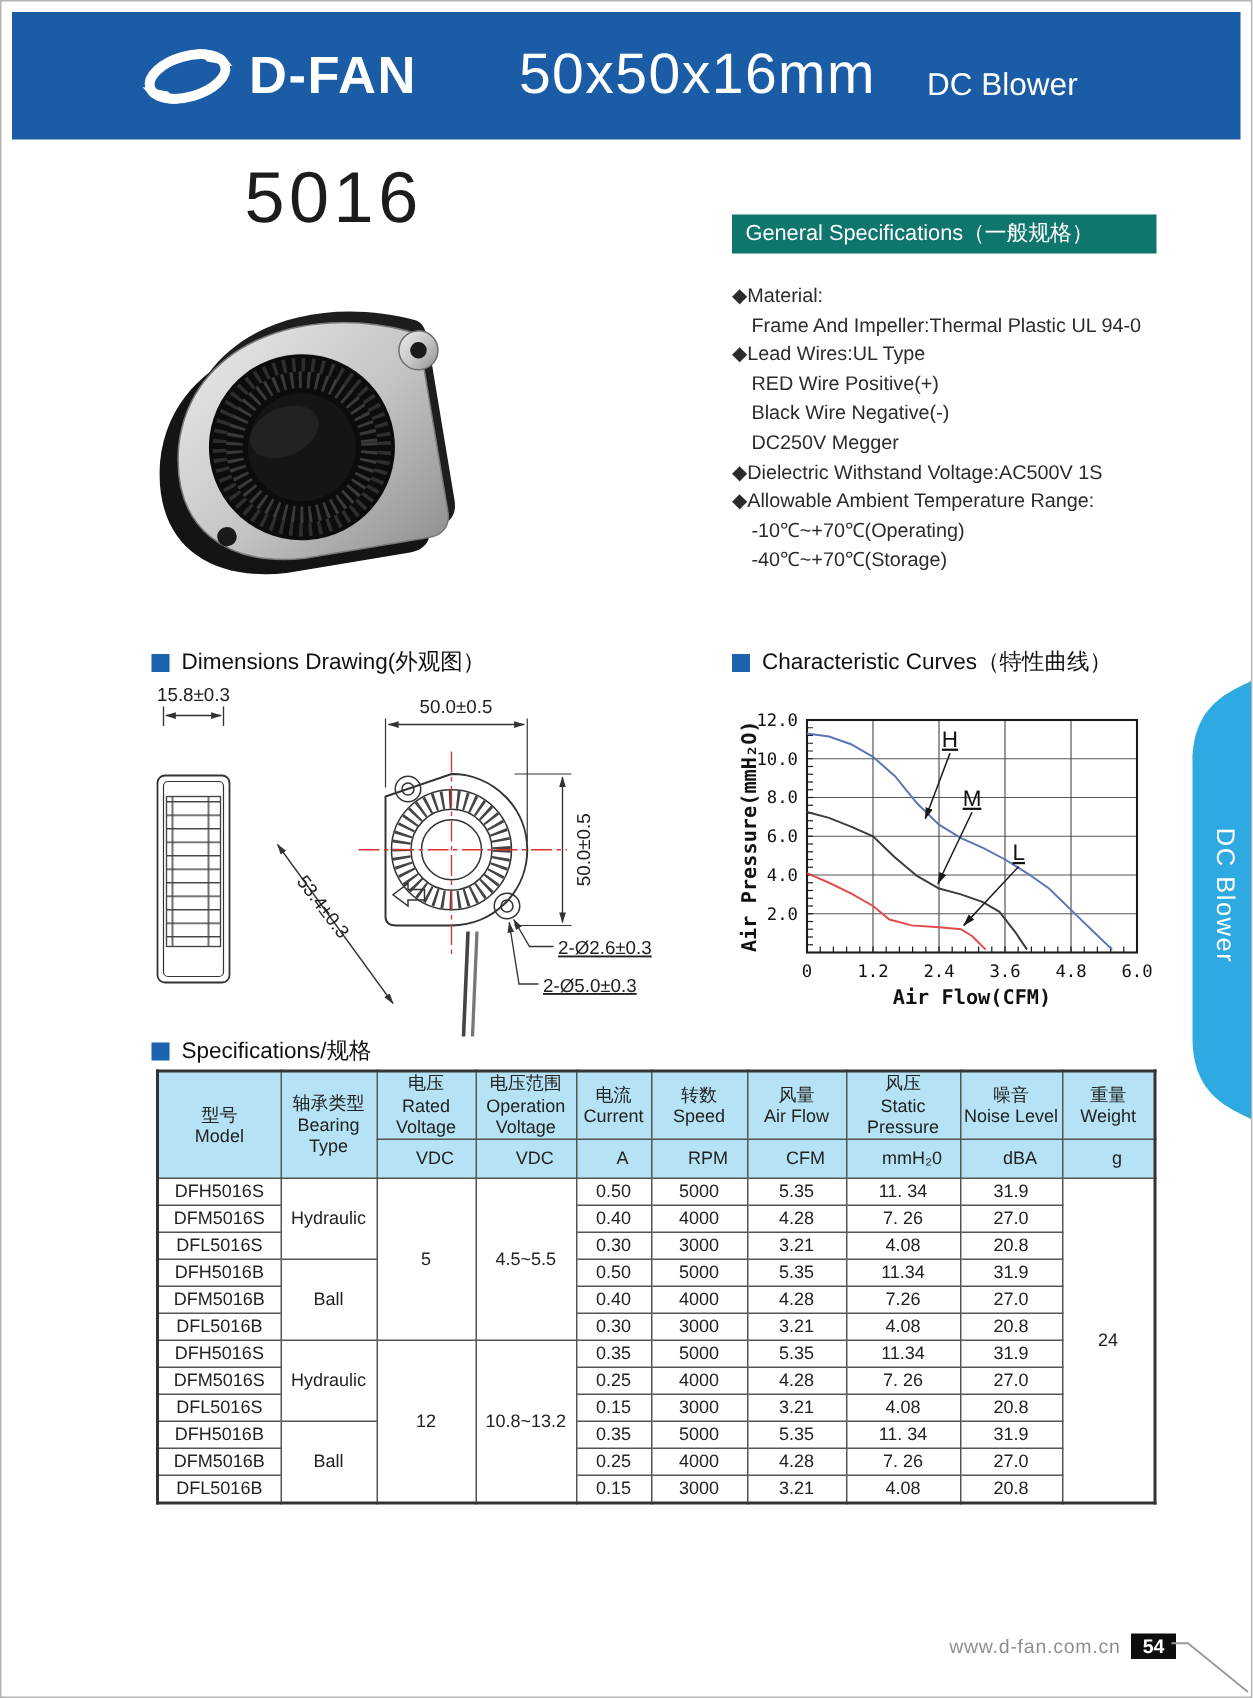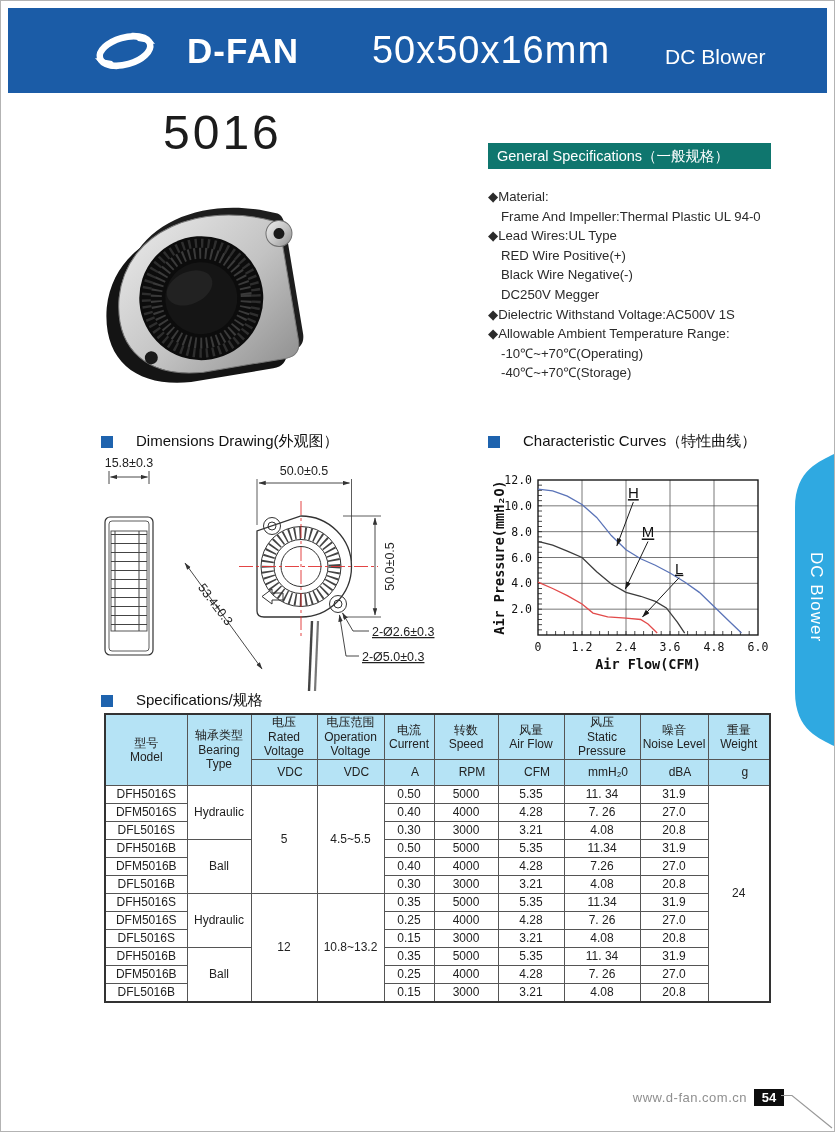--- a/index.html
+++ b/index.html
@@ -1,34 +1,34 @@
 <!DOCTYPE html>
 <html><head>
 <meta charset="utf-8">
 <style>
   html,body{margin:0;padding:0;background:#e9e9e9;font-family:"Liberation Sans",sans-serif;}
   .page{position:relative;width:833px;height:1130px;margin:0 auto;background:#fff;border:1px solid #b3b3b3;overflow:hidden;}
 
   
-  .banner{position:absolute;left:7px;top:7px;width:819px;height:85px;background:#1b5ca7;display:flex;align-items:center;gap:21px;}
+  .banner{position:absolute;left:7px;top:7px;width:819px;height:85px;background:#1b5ca7;display:flex;align-items:center;}
   .brand{color:#fff;font-size:35px;font-weight:bold;letter-spacing:1px;margin-left:8px;}
-  .size-title{color:#fff;font-size:38px;margin-left:52px;letter-spacing:1px;}
+  .size-title{color:#fff;font-size:38px;margin-left:68px;letter-spacing:1px;}
   .subtitle{color:#fff;font-size:21px;margin-left:34px;margin-top:12px;}
 
   .model-no{position:absolute;left:127px;top:104px;font-size:48px;color:#1c1c1c;letter-spacing:3px;margin-left:35px;}
 
   
   .gs-bar{position:absolute;left:487px;top:142px;width:283px;height:26px;background:#0f766e;color:#fff;
           font-size:14.5px;line-height:26px;padding-left:9px;box-sizing:border-box;}
   .gs-list{position:absolute;left:487px;top:186px;width:300px;font-size:13.2px;color:#2b2b2b;}
   .gs-line{line-height:19.6px;white-space:nowrap;}
   .gs-line.cont{padding-left:13px;}
 
   
-  .sec-h{position:absolute;display:flex;align-items:center;gap:23px;font-size:15px;color:#111;}
+  .sec-h{position:absolute;display:flex;align-items:center;gap:8px;font-size:15px;color:#111;}
   .sq{width:12px;height:12px;background:#1e63ae;flex:0 0 auto;}
 
   .abs{position:absolute;}
 
   
   .dtext{font:12.5px "Liberation Sans",sans-serif;fill:#222;}
   .dlead{text-decoration:underline;}
   .ctick{font:11.5px "DejaVu Sans Mono",monospace;fill:#111;}
   .caxis{font:600 13.5px "DejaVu Sans Mono",monospace;fill:#111;}
   .clabel{font:500 15px "Liberation Sans",sans-serif;fill:#111;text-decoration:underline;}

